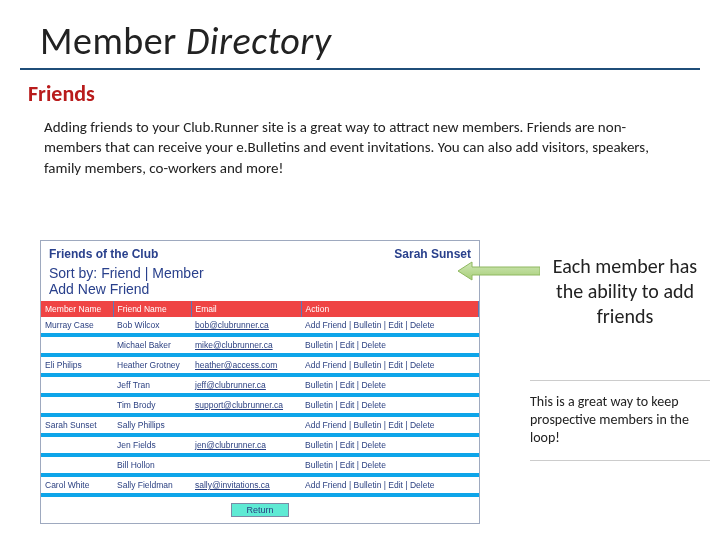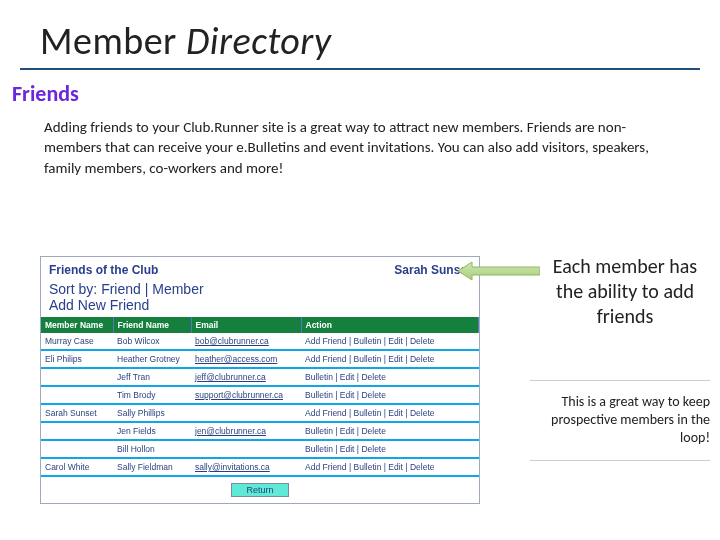--- a/index.html
+++ b/index.html
@@ -16,71 +16,71 @@
     padding:18px 0 4px 28px;
     letter-spacing:0.5px;
     margin-left:12px;
   }
   .title .ital { font-style:italic; }
   .title-underline {
     height:2px; background:#1f4e79;
     margin:0 20px 10px 20px;
   }
   .subtitle {
-    font-size:22px; font-weight:700; color:#6d28d9;
-    padding:0 0 6px 12px;
+    font-size:22px; font-weight:700; color:#b91c1c;
+    padding:0 0 6px 28px;
   }
   .body-text {
     font-size:15px; line-height:1.35;
     padding:4px 60px 8px 44px;
   }
   .screenshot {
     position:absolute;
-    left:40px; top:256px;
+    left:40px; top:240px;
     width:440px;
     border:1px solid #9ea9bf;
     background:#fff;
     font-family: Verdana, Arial, sans-serif;
     font-size:9px;
     color:#29408c;
   }
   .ss-head {
     display:flex; justify-content:space-between;
     padding:6px 8px 4px 8px;
   }
   .ss-head .left { font-weight:700; font-size:12px; color:#29408c; }
   .ss-head .right { font-weight:700; font-size:12px; color:#29408c; }
   .ss-subhead {
     display:flex; justify-content:space-between;
     padding:0 8px 4px 8px; font-size:14px;flex-direction:column;
   }
   .ss-table { width:100%; border-collapse:collapse; font-size:8.5px; }
   .ss-table th {
-    background:#15803d; color:#fff; font-weight:700;
+    background:#ef4444; color:#fff; font-weight:400;
     text-align:left; padding:3px 4px; border-right:1px solid #5a78b9;
   }
   .ss-table td {
     padding:3px 4px; vertical-align:top;
-    border-bottom:2px solid #0ea5e9;
+    border-bottom:4px solid #0ea5e9;
     color:#2a3f80;
   }
   .ss-table td a { color:#2a3f80; text-decoration:underline; }
   .col-member{width:72px;} .col-friend{width:78px;} .col-email{width:110px;} .col-action{}
   .ss-return { text-align:center; padding:6px; }
   .ss-return button {
     font-size:9px; padding:1px 14px;
     border:1px solid #7a8aa6; background:#5eead4; color:#2a3f80;
   }
   .annot1 {
     position:absolute; left:540px; top:254px; width:170px;
     font-size:20px; text-align:center; line-height:1.25;
   }
   .annot2 {
     position:absolute; left:530px; top:380px; width:180px;
-    font-size:14px; text-align:right; line-height:1.3;
+    font-size:14px; text-align:left; line-height:1.3;
   }
   .hr-a { border:none; border-top:1px solid #ccc; margin:0 0 12px 0; }
   .hr-b { border:none; border-top:1px solid #ccc; margin:12px 0 0 0; }
   .arrow {
     position:absolute; left:458px; top:260px;
     width:82px; height:22px; pointer-events:none;
   }
 </style>
 </head>
 <body>
@@ -109,20 +109,26 @@
       <th class="col-email">Email</th>
       <th class="col-action">Action</th>
     </tr>
       </thead>
     <tbody id="ss-body">
         <tr>
           <td>Murray Case</td>
           <td>Bob Wilcox</td>
           <td><a>bob@clubrunner.ca</a></td>
           <td>Add Friend | Bulletin | Edit | Delete</td>
+        </tr>
+        <tr>
+          <td></td>
+          <td>Michael Baker</td>
+          <td><a>mike@clubrunner.ca</a></td>
+          <td>Bulletin | Edit | Delete</td>
         </tr>
         <tr>
           <td>Eli Philips</td>
           <td>Heather Grotney</td>
           <td><a>heather@access.com</a></td>
           <td>Add Friend | Bulletin | Edit | Delete</td>
         </tr>
         <tr>
           <td></td>
           <td>Jeff Tran</td>

